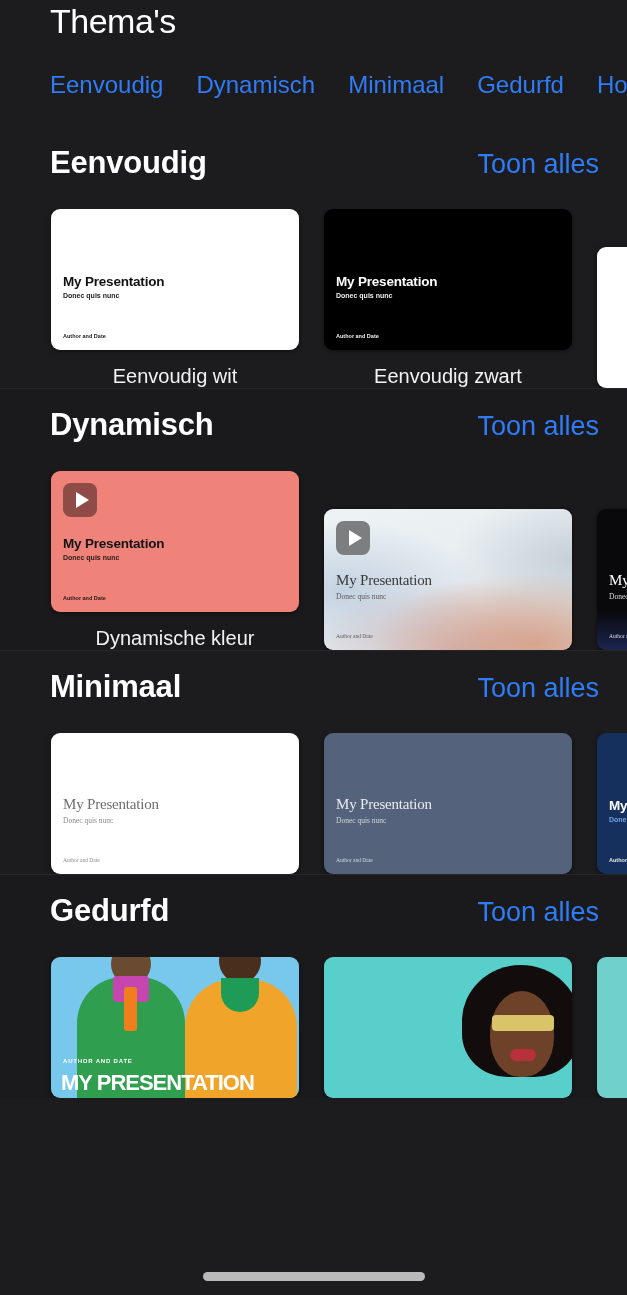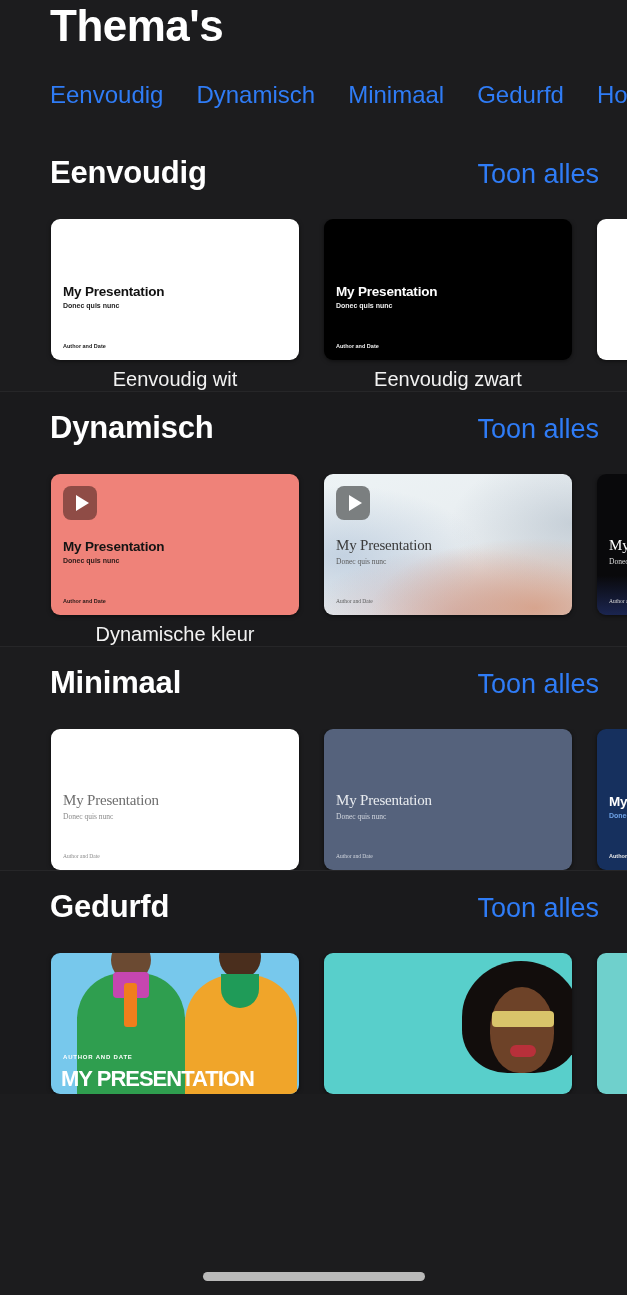--- a/index.html
+++ b/index.html
@@ -24,21 +24,21 @@
     width:39px; height:39px; border-radius:50%;
     border:2px solid #2f7cf6; background:transparent;
     display:flex; align-items:center; justify-content:center; gap:4px;
     cursor:pointer;
   }
   .more-btn i { width:5px; height:5px; border-radius:50%; background:#2f7cf6; display:block; }
 
   
   .page-title {
     margin:0 0 0 50px; padding-top:4px;
-    font-size:44px; font-weight:bold; color:#fff;
+    font-size:34px; font-weight:normal; color:#fff;
     letter-spacing:-0.5px; line-height:1;
   }
 
   
   .tabs {
     margin-top:33px; padding:0 0 0 50px;
     display:flex; gap:33px; white-space:nowrap;
     overflow:hidden;
   }
   .tab {
@@ -55,28 +55,28 @@
 
   .section-head {
     display:flex; align-items:baseline; justify-content:space-between;
     padding:0 28px 0 50px; margin-bottom:28px;
   }
   .section-title { font-size:31px; font-weight:bold; color:#fff; letter-spacing:-0.2px; }
   .show-all { font-size:27px; color:#2f7cf6; background:none; border:none; cursor:pointer;
               font-family:"Liberation Sans", sans-serif; }
 
   
-  .row { display:flex; gap:25px; padding-left:51px; overflow:hidden; }
+  .row { display:flex; gap:25px; padding-left:51px; overflow:hidden;align-items:flex-end; }
   .card-wrap { flex:none; width:248px; cursor:pointer; }
   .card {
     width:248px; height:141px; border-radius:9px; overflow:hidden;
     position:relative; box-shadow:0 1px 4px rgba(0,0,0,.55);
   }
   .card-label {
-    margin-top:8px; text-align:center; font-size:20px; color:#f2f2f2;
+    margin-top:15px; text-align:center; font-size:20px; color:#f2f2f2;
     white-space:nowrap;
   }
 
   
   .slide { position:absolute; inset:0; padding:14px 12px; }
   .s-title { position:absolute; left:12px; top:57%; transform:translateY(-100%);
              font-size:13.5px; font-weight:bold; letter-spacing:-0.2px; }
   .s-sub   { position:absolute; left:12px; top:59%; font-size:7px; font-weight:bold; }
   .s-foot  { position:absolute; left:12px; bottom:11px; font-size:5.5px; font-weight:bold; }
 

